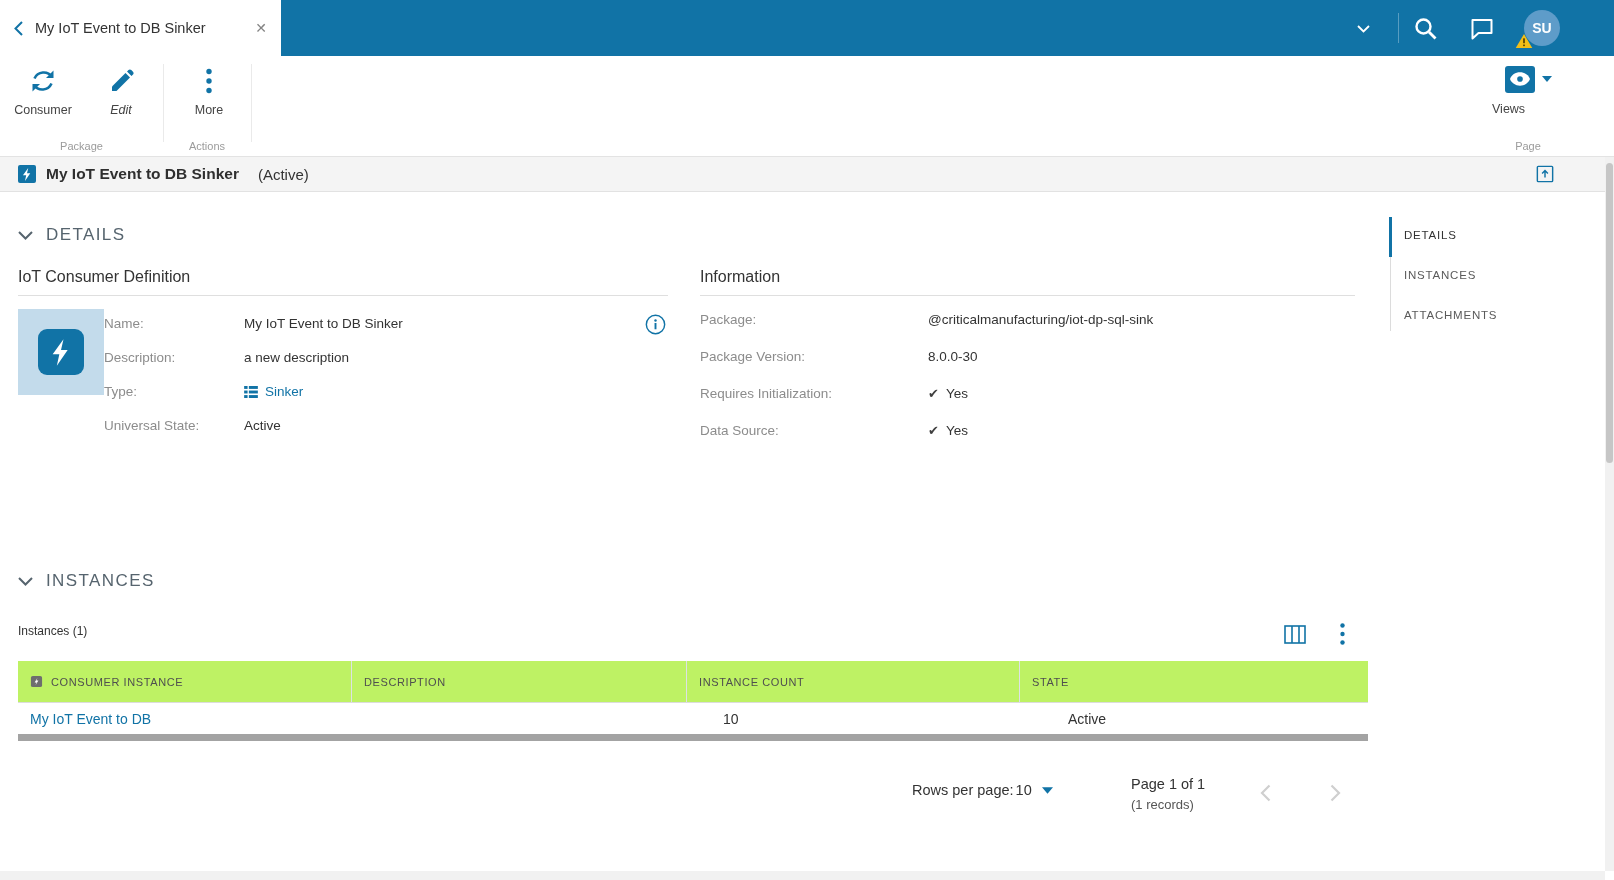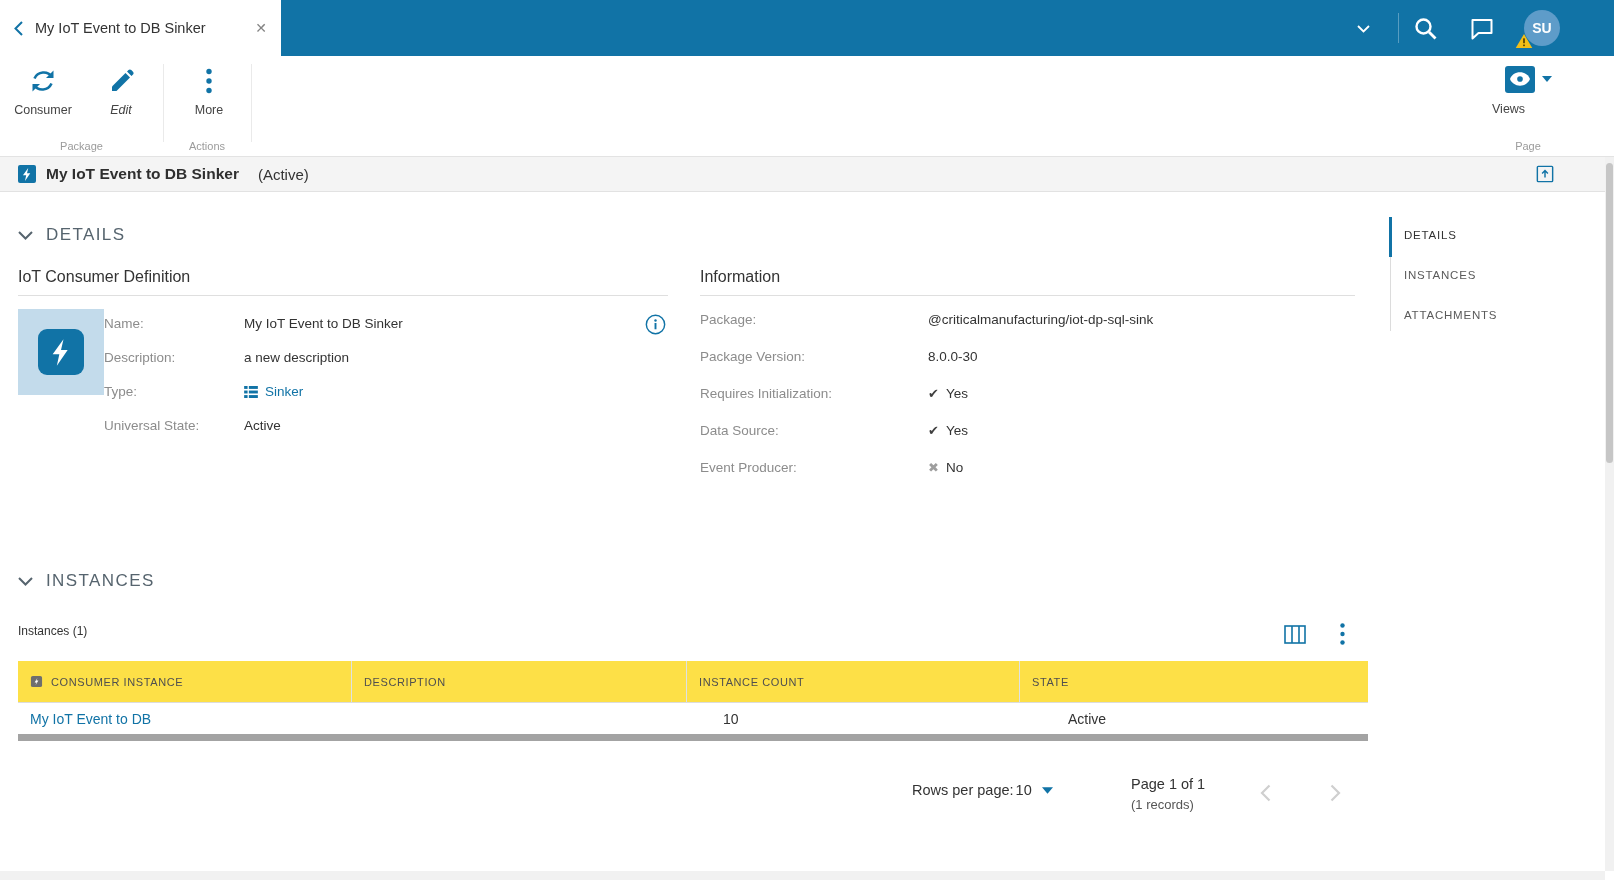--- a/index.html
+++ b/index.html
@@ -80,21 +80,21 @@
   .nav-item { position:relative; padding:14px 0 14px 14px; font-size:11.5px; letter-spacing:.8px;
               color:#5A5A5A; cursor:pointer; }
   .nav-item.active { color:#333; }
 
   
   .inst-title { position:absolute; left:18px; top:624px; font-size:12px; color:#333; }
   .cols-ico { position:absolute; left:1284px; top:625px; cursor:pointer; }
   .kebab-ico { position:absolute; left:1340px; top:623px; cursor:pointer; }
 
   .grid { position:absolute; left:18px; top:661px; width:1350px; }
-  .thead { display:flex; background:#fde047; height:42px; border-bottom:1px solid #DCDCDC; }
+  .thead { display:flex; background:#bef264; height:42px; border-bottom:1px solid #DCDCDC; }
   .th { display:flex; align-items:center; gap:8px; padding:0 12px; font-size:11px; letter-spacing:.6px;
         color:#4F4F4F; border-right:1px solid #DDE1E4; cursor:pointer; }
   .th:last-child { border-right:none; }
   .trow { display:flex; height:38px; align-items:center; border-bottom:7px solid #a3a3a3; cursor:pointer;gap:12px; }
   .td { padding:0 12px; font-size:14px; color:#333; overflow:hidden; white-space:nowrap; }
   .td a { color:#1173A6; text-decoration:none; }
   .c1 { width:334px; flex:none; } .c2 { width:335px; flex:none; }
   .c3 { width:333px; flex:none; } .c4 { width:348px; flex:none; }
 
   
@@ -307,27 +307,20 @@
         <span>Yes</span>
       </div>
     </div>
     <div class="f-row">
       <div class="f-label">Data Source:</div>
       <div class="f-value">
         <span class="val-check">✔</span>
         <span>Yes</span>
       </div>
     </div>
-    <div class="f-row">
-      <div class="f-label">Event Producer:</div>
-      <div class="f-value">
-        <span class="val-cross">✖</span>
-        <span>No</span>
-      </div>
-    </div>
   </div>
 </div>
 
 <div class="side-nav">
   <div class="rail"></div>
   <div class="active-bar"></div>
   <div class="nav-item active">DETAILS</div>
   <div class="nav-item">INSTANCES</div>
   <div class="nav-item">ATTACHMENTS</div>
 </div>

